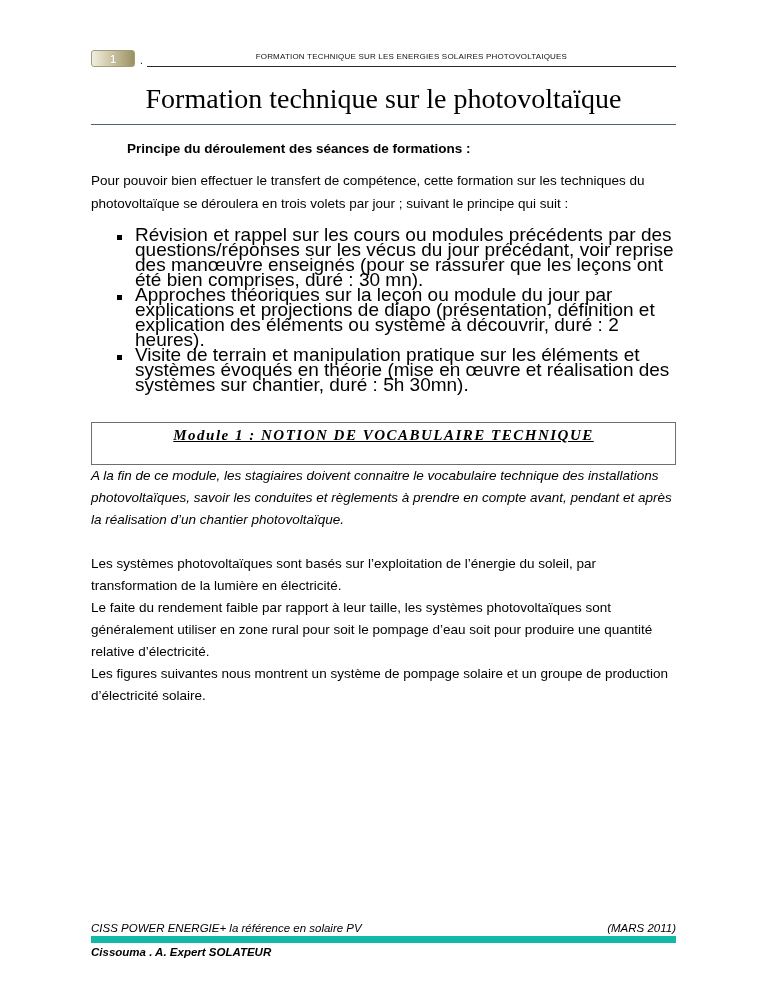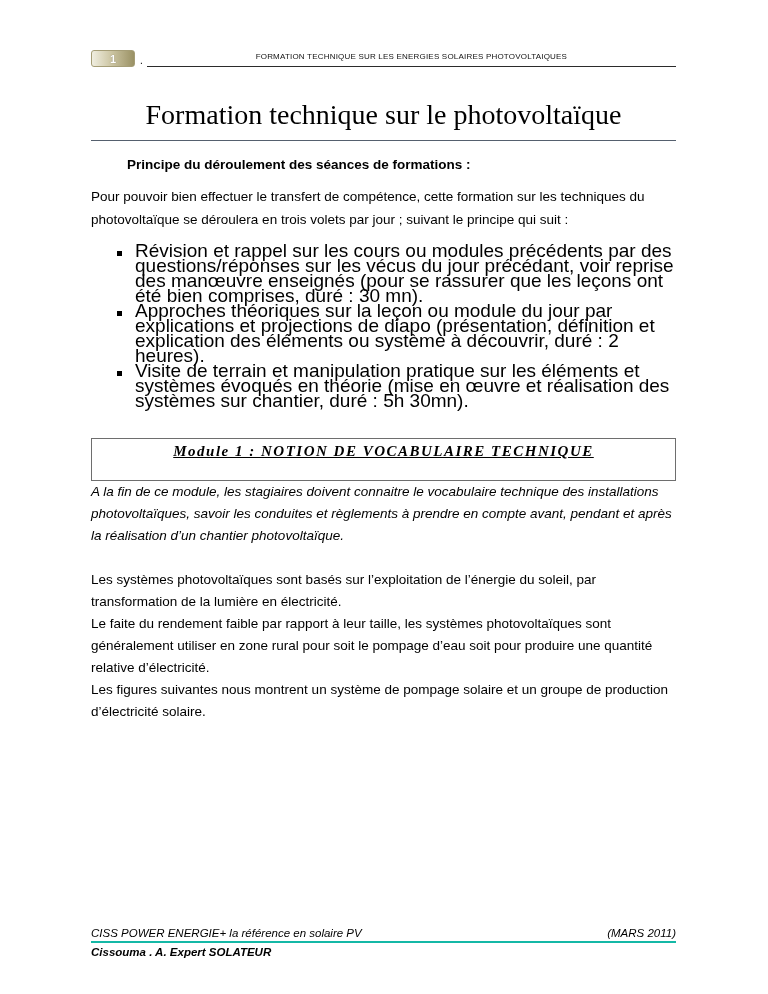--- a/index.html
+++ b/index.html
@@ -53,21 +53,21 @@
     padding-bottom: 3px;
   }
   .header-text {
     font-size: 8px;
     letter-spacing: 0.2px;
     color: #111;
   }
 
   
   .doc-title {
-    margin-top: 32px;
+    margin-top: 16px;
     text-align: center;
     font-family: "Liberation Serif", serif;
     font-size: 28px;
     font-weight: 400;
     color: #000;
     border-bottom: 1px solid #55606e;
     padding-bottom: 9px;
   }
 
   
@@ -139,21 +139,21 @@
   .footer {
     position: absolute;
     left: 91px;
     right: 92px;
     bottom: 36px;
   }
   .footer-row {
     display: flex;
     justify-content: space-between;
     align-items: flex-end;
-    border-bottom: 2px solid #14b8a6;
+    border-bottom: 7px solid #14b8a6;
     padding-bottom: 2px;
     font-size: 11.5px;
     font-style: italic;
   }
   .footer-signature {
     margin-top: 3px;
     text-align: left;
     font-size: 11.5px;
     font-style: italic;
     font-weight: bold;

